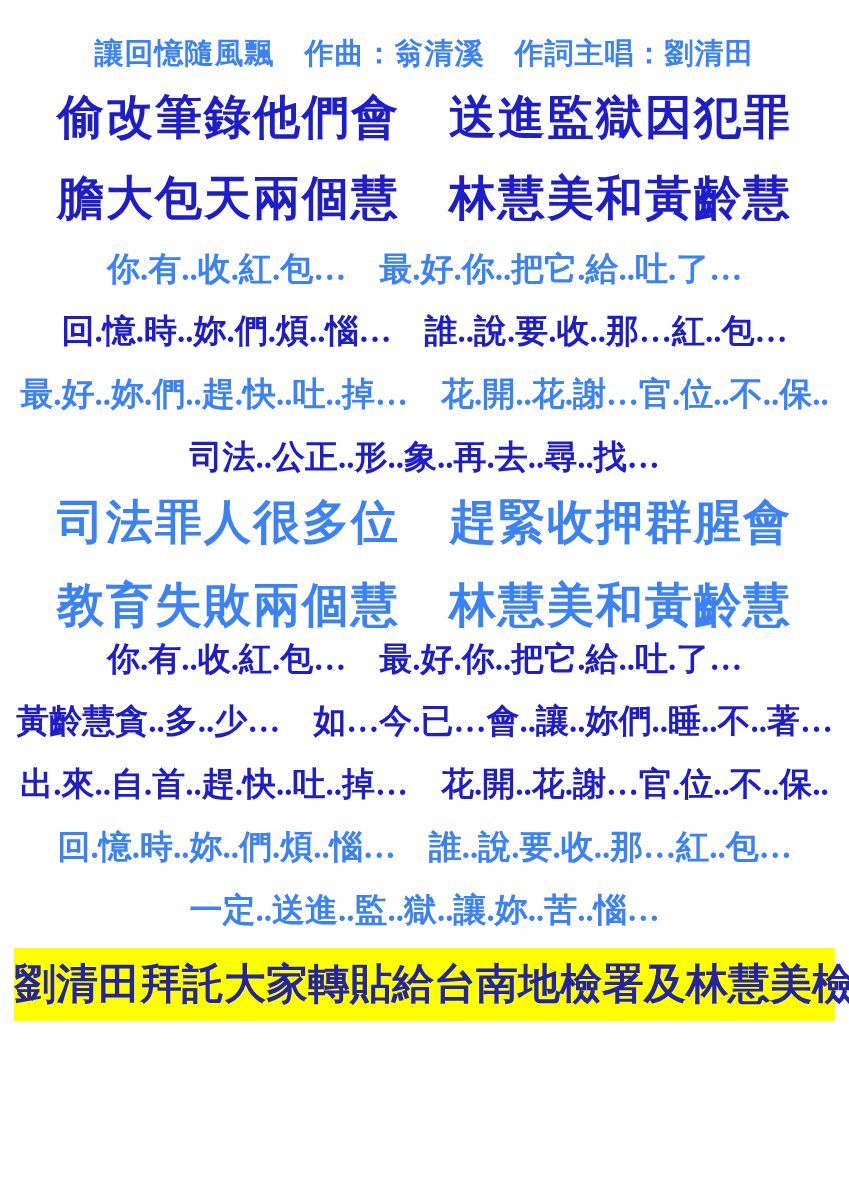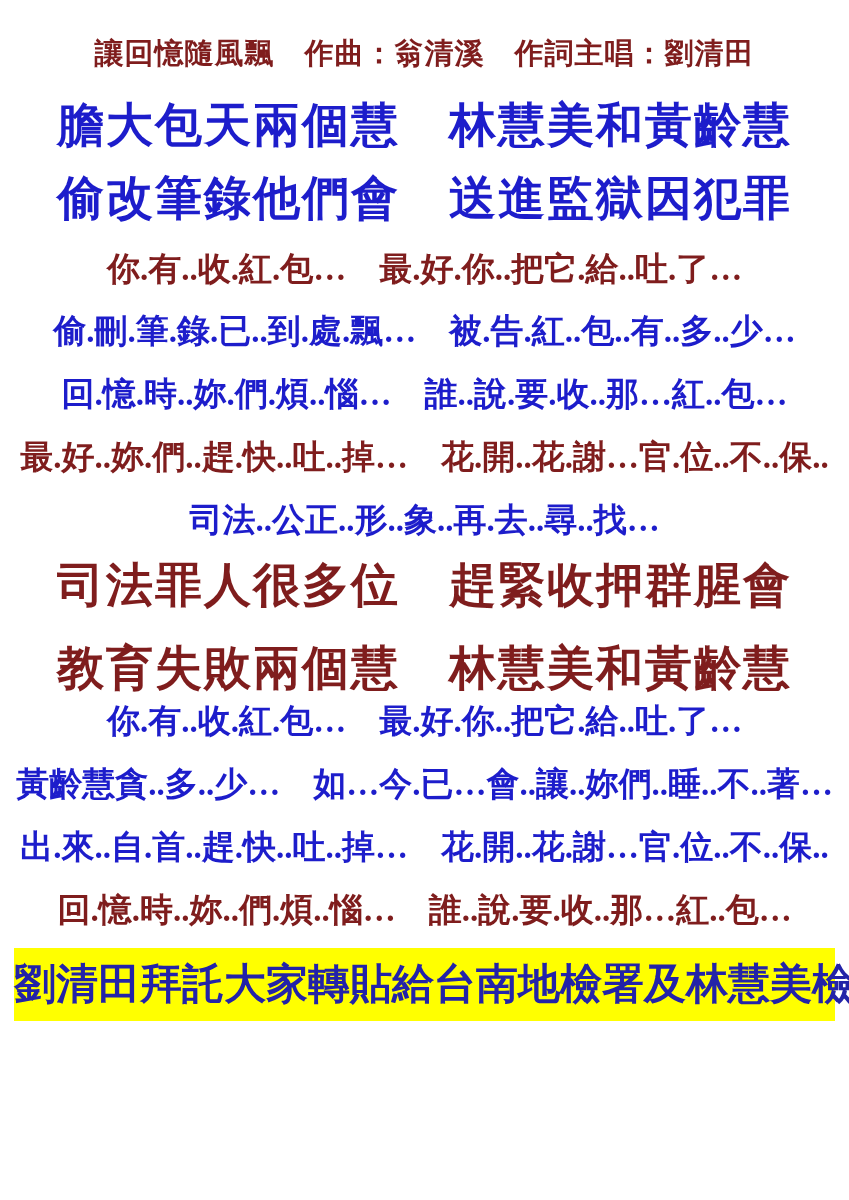--- a/index.html
+++ b/index.html
@@ -11,21 +11,21 @@
     height: 1200px;
     background: #ffffff;
     overflow: hidden;
     font-family: "Liberation Serif", "DejaVu Serif", serif;
   }
   .line {
     text-align: center;
     white-space: nowrap;
     font-weight: bold;
   }
-  .red  { color: #7f1d1d; }
+  .red  { color: #3b82f6; }
   .blue { color: #1d1dcb; }
   .title-line {
     font-size: 29px;
     padding-top: 34px;
     letter-spacing: 1px;
   }
   .headline {
     font-size: 47px;
     letter-spacing: 2px;
     line-height: 1.25;
@@ -51,35 +51,35 @@
   }
 </style>
 </head>
 <body>
 
 <div>
 
   <div class="line red title-line">讓回憶隨風飄　作曲：翁清溪　作詞主唱：劉清田</div>
 
   <div>
+    <div class="line blue headline hl-follow">偷改筆錄他們會　送進監獄因犯罪</div>
     <div class="line blue headline hl-top">膽大包天兩個慧　林慧美和黃齡慧</div>
-    <div class="line blue headline hl-follow">偷改筆錄他們會　送進監獄因犯罪</div>
 
     <div class="line red lyric">你.有..收.紅.包…　最.好.你..把它.給..吐.了…</div>
-    <div class="line blue lyric">偷.刪.筆.錄.已..到.處.飄…　被.告.紅..包..有..多..少…</div>
     <div class="line blue lyric">回.憶.時..妳.們.煩..惱…　誰..說.要.收..那…紅..包…</div>
     <div class="line red lyric">最.好..妳.們..趕.快..吐..掉…　花.開..花.謝…官.位..不..保..</div>
     <div class="line blue lyric">司法..公正..形..象..再.去..尋..找…</div>
   </div>
 
   <div>
     <div class="line red headline hl-follow">司法罪人很多位　趕緊收押群腥會</div>
     <div class="line red headline sec2-head">教育失敗兩個慧　林慧美和黃齡慧</div>
 
     <div class="line blue lyric lyric-tight">你.有..收.紅.包…　最.好.你..把它.給..吐.了…</div>
     <div class="line blue lyric">黃齡慧貪..多..少…　如…今.已…會..讓..妳們..睡..不..著…</div>
     <div class="line blue lyric">出.來..自.首..趕.快..吐..掉…　花.開..花.謝…官.位..不..保..</div>
     <div class="line red lyric">回.憶.時..妳..們.煩..惱…　誰..說.要.收..那…紅..包…</div>
+    <div class="line red lyric">一定..送進..監..獄..讓.妳..苦..惱…</div>
   </div>
 
   <div class="banner">劉清田拜託大家轉貼給台南地檢署及林慧美檢察官！</div>
 
 </div>
 
 </body></html>

